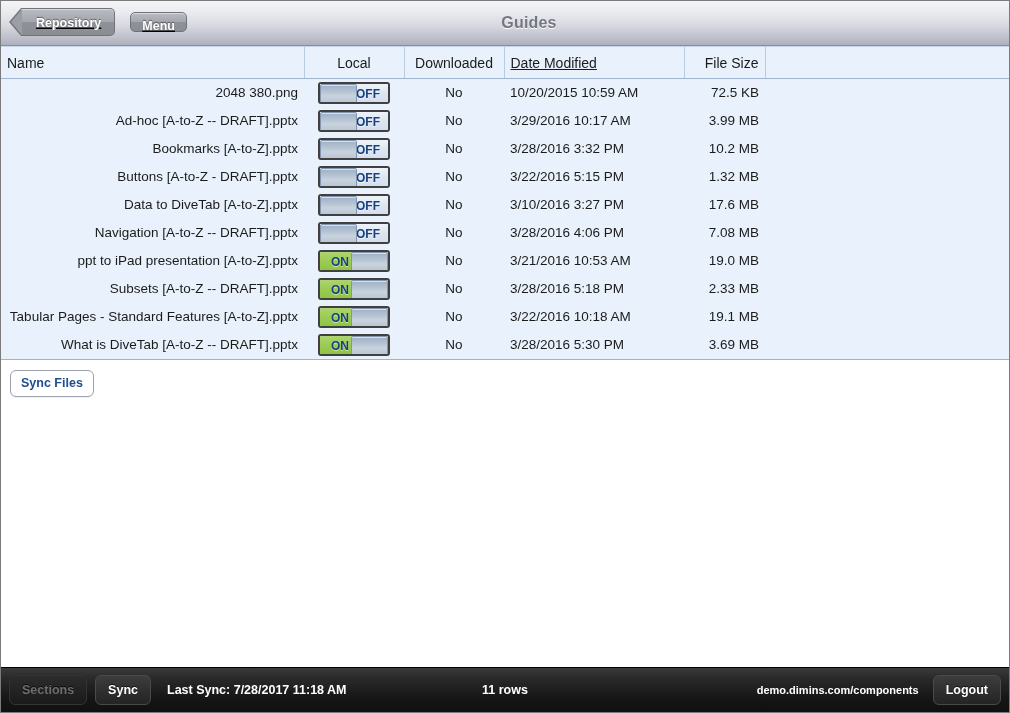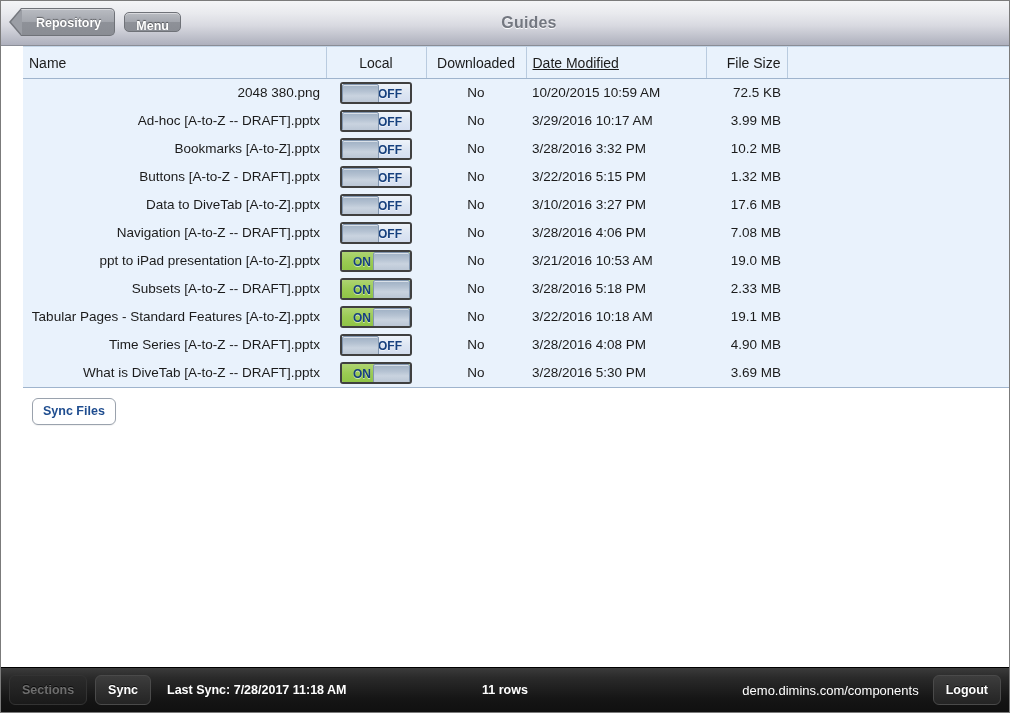--- a/index.html
+++ b/index.html
@@ -51,21 +51,22 @@
     letter-spacing: 0.2px;
     pointer-events: none;
     padding-left: 48px;
   }
   .nav-buttons {
     position: absolute;
     left: 9px;
     top: 7px;
     display: flex;
     align-items: center;
-    gap: 9px;
+    gap: 15px;
+    text-decoration: underline;
   }
   .btn-back {
     position: relative;
     height: 28px;
     line-height: 28px;
     padding: 0 13px 0 15px;
     font-size: 12.5px;
     font-weight: bold;
     color: #ffffff;
     text-shadow: 0 -1px 1px rgba(0,0,0,0.45);
@@ -116,21 +117,20 @@
     cursor: pointer;
     white-space: nowrap;
   }
 
   
   .table-wrap {
     position: relative;
     background: #ffffff;
     flex: 1 1 auto;
     overflow: hidden;
-    padding-left: 22px;
   }
   .grid {
     width: 100%;
     background: #e9f2fc;
     border-bottom: 1px solid #9fb4cd;
     box-sizing: border-box;
   }
   table.filetable {
     width: 100%;
     border-collapse: collapse;
@@ -296,22 +296,22 @@
   }
   .bottom-right {
     margin-left: auto;
     display: flex;
     align-items: center;
     gap: 14px;
     z-index: 2;
   }
   .server-url {
     color: #ffffff;
-    font-size: 13px;
-    font-weight: normal;
+    font-size: 11px;
+    font-weight: bold;
     white-space: nowrap;
   }
   .dark-btn.logout { margin-right: 0; }
 </style>
 </head>
 <body>
 
 <div class="app-window">
 
   <div class="titlebar">
@@ -414,28 +414,20 @@
             </tr>
             <tr>
               <td class="c-name">Tabular Pages - Standard Features [A-to-Z].pptx</td>
               <td class="c-local"><div class="toggle on"><div class="track"></div><div class="lbl">ON</div><div class="knob"></div></div></td>
               <td class="c-dl">No</td>
               <td class="c-date">3/22/2016 10:18 AM</td>
               <td class="c-size">19.1 MB</td>
               <td></td>
             </tr>
             <tr>
-              <td class="c-name">Time Series [A-to-Z -- DRAFT].pptx</td>
-              <td class="c-local"><div class="toggle off"><div class="track"></div><div class="lbl">OFF</div><div class="knob"></div></div></td>
-              <td class="c-dl">No</td>
-              <td class="c-date">3/28/2016 4:08 PM</td>
-              <td class="c-size">4.90 MB</td>
-              <td></td>
-            </tr>
-            <tr>
               <td class="c-name">What is DiveTab [A-to-Z -- DRAFT].pptx</td>
               <td class="c-local"><div class="toggle on"><div class="track"></div><div class="lbl">ON</div><div class="knob"></div></div></td>
               <td class="c-dl">No</td>
               <td class="c-date">3/28/2016 5:30 PM</td>
               <td class="c-size">3.69 MB</td>
               <td></td>
             </tr>
           </tbody>
       </table>
     </div>

